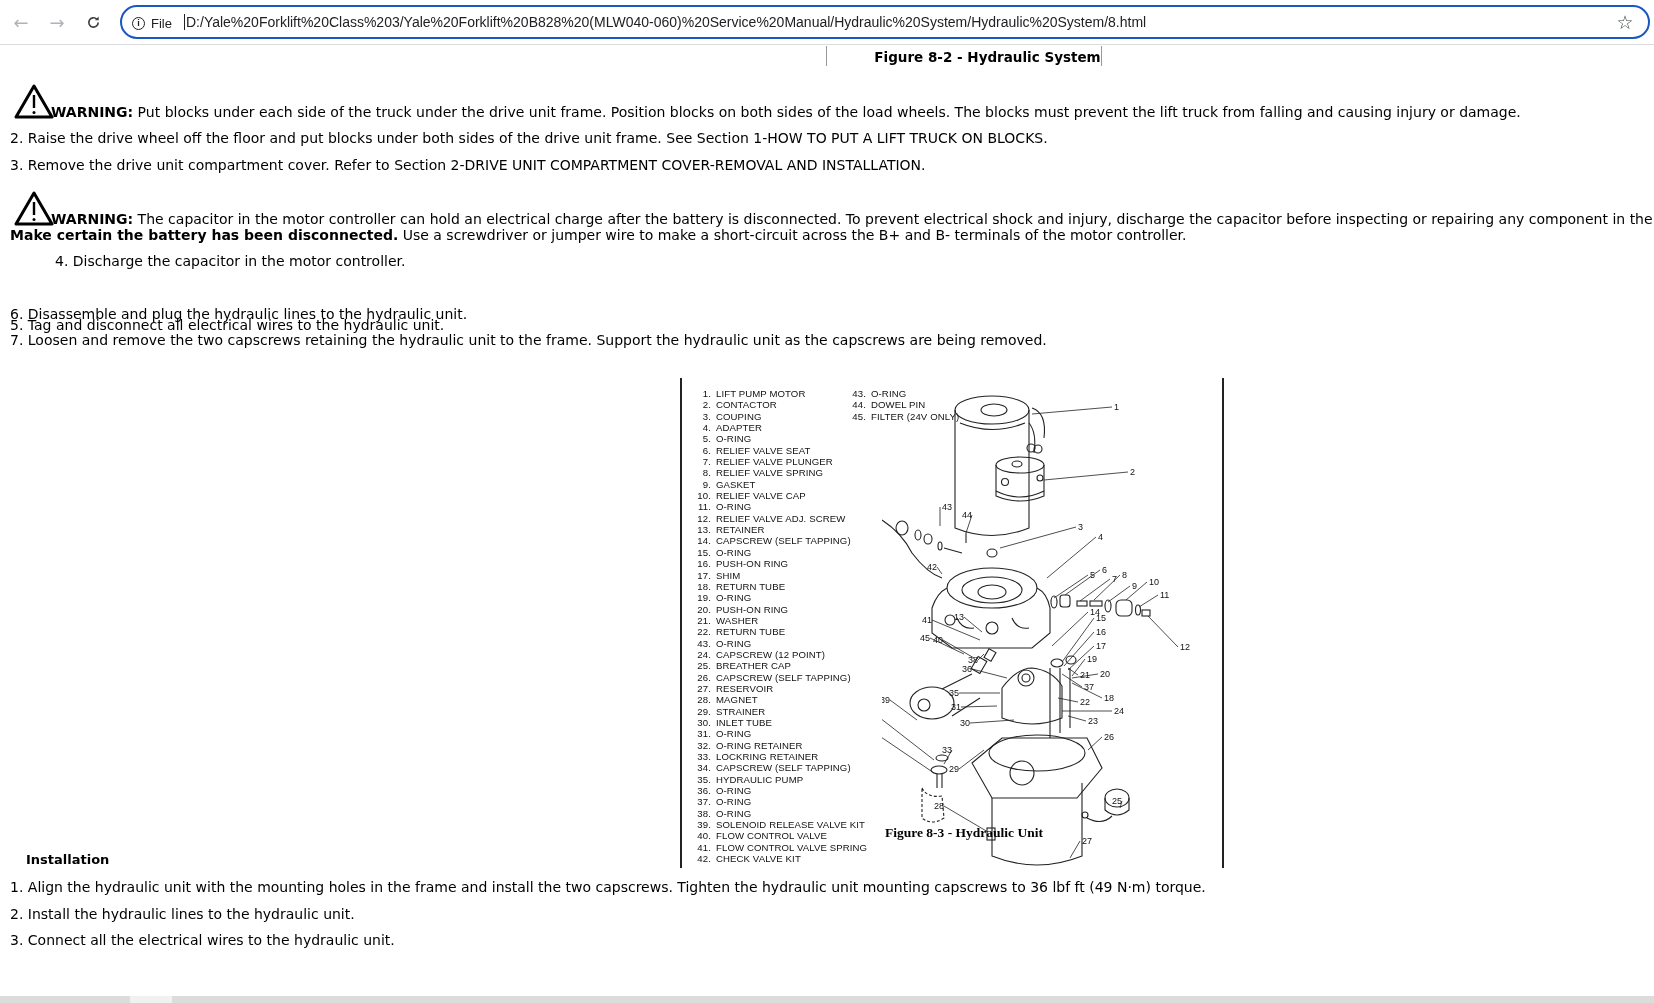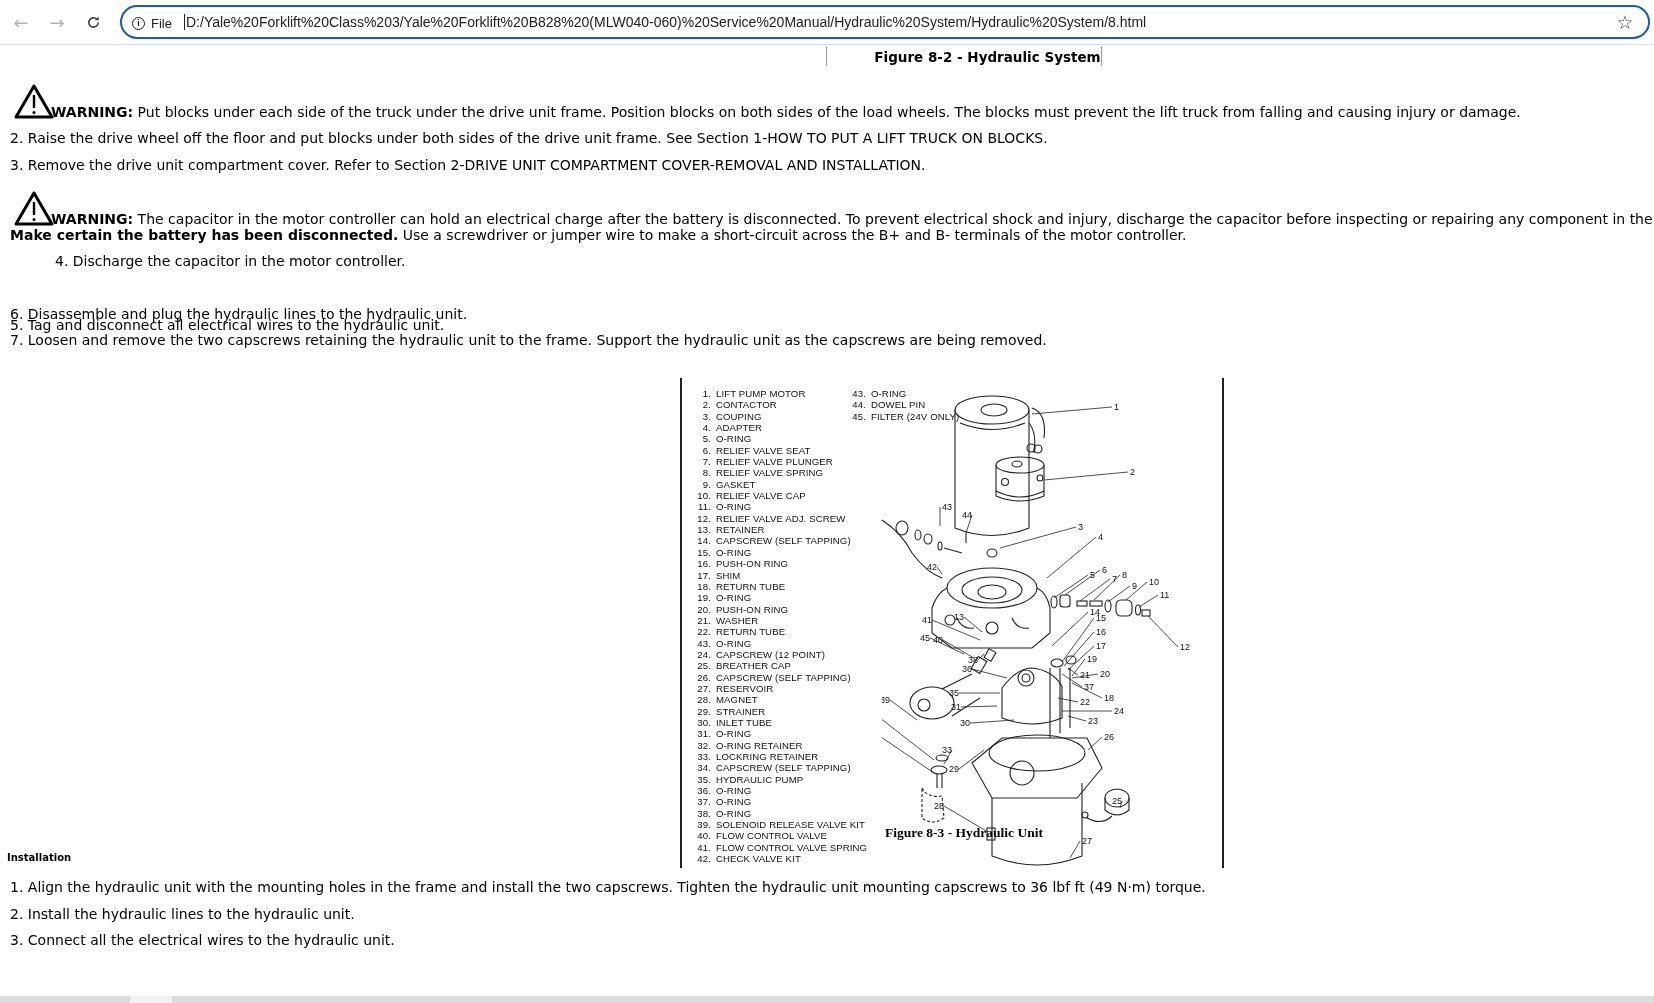--- a/index.html
+++ b/index.html
@@ -55,21 +55,21 @@
     position: absolute; font-weight: bold; font-size: 13.5px; text-align: center;
   }
   .para {
     position: absolute; left: 10px; font-size: 14px; white-space: nowrap; line-height: 16px;
   }
   .warn-icon {
     position: absolute; left: 14px; width: 40px; height: 36px;
   }
   .warning-line { position: absolute; left: 51px; font-size: 14px; white-space: nowrap; line-height: 16px; }
   .bold { font-weight: bold; }
-  .heading { position: absolute; left: 7px; font-weight: bold; font-size: 10px; }
+  .heading { position: absolute; left: 26px; font-weight: bold; font-size: 13px; }
 
   
   .figure {
     position: absolute; left: 680px; top: 332px; width: 544px; height: 490px;
     border-left: 2px solid #222; border-right: 2px solid #222;
   }
   .parts-col {
     position: absolute; top: 10px;
     font-family: "Liberation Sans", sans-serif; font-size: 9.6px; line-height: 11.35px;
     letter-spacing: 0.1px; color: #111;

